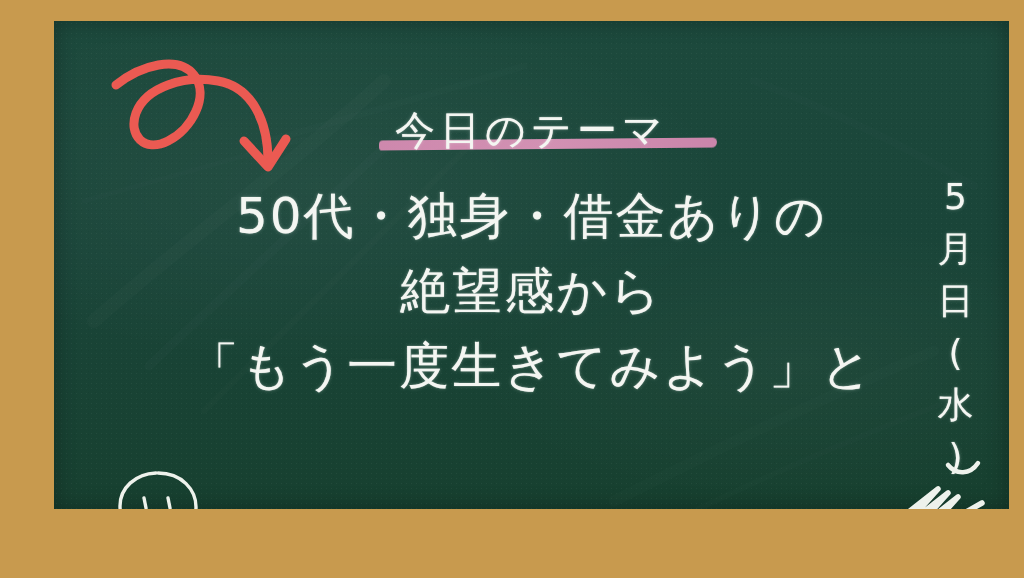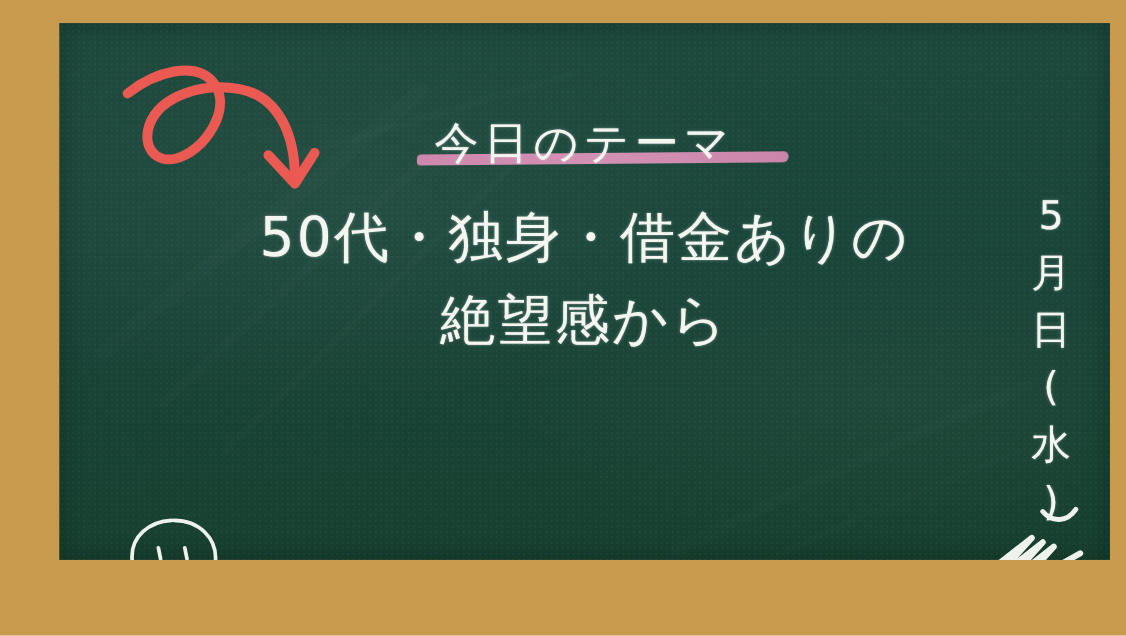--- a/index.html
+++ b/index.html
@@ -159,20 +159,21 @@
         <path d="M138 98 L 162 124 L 180 96"></path>
       </g>
     </svg>
 
     <div id="title-underline"></div>
     <div id="title" class="chalk">今日のテーマ</div>
 
     <div id="headline">
       <span class="chalk hl">50代・独身・借金ありの</span>
       <span class="chalk hl">絶望感から</span>
+      <span class="chalk hl">「もう一度生きてみよう」と</span>
     </div>
 
     <div id="date" class="chalk">
       <span>5</span>
       <span>月</span>
       <span>日</span>
       <span>(</span>
       <span>水</span>
       <span>)</span>
     </div>

